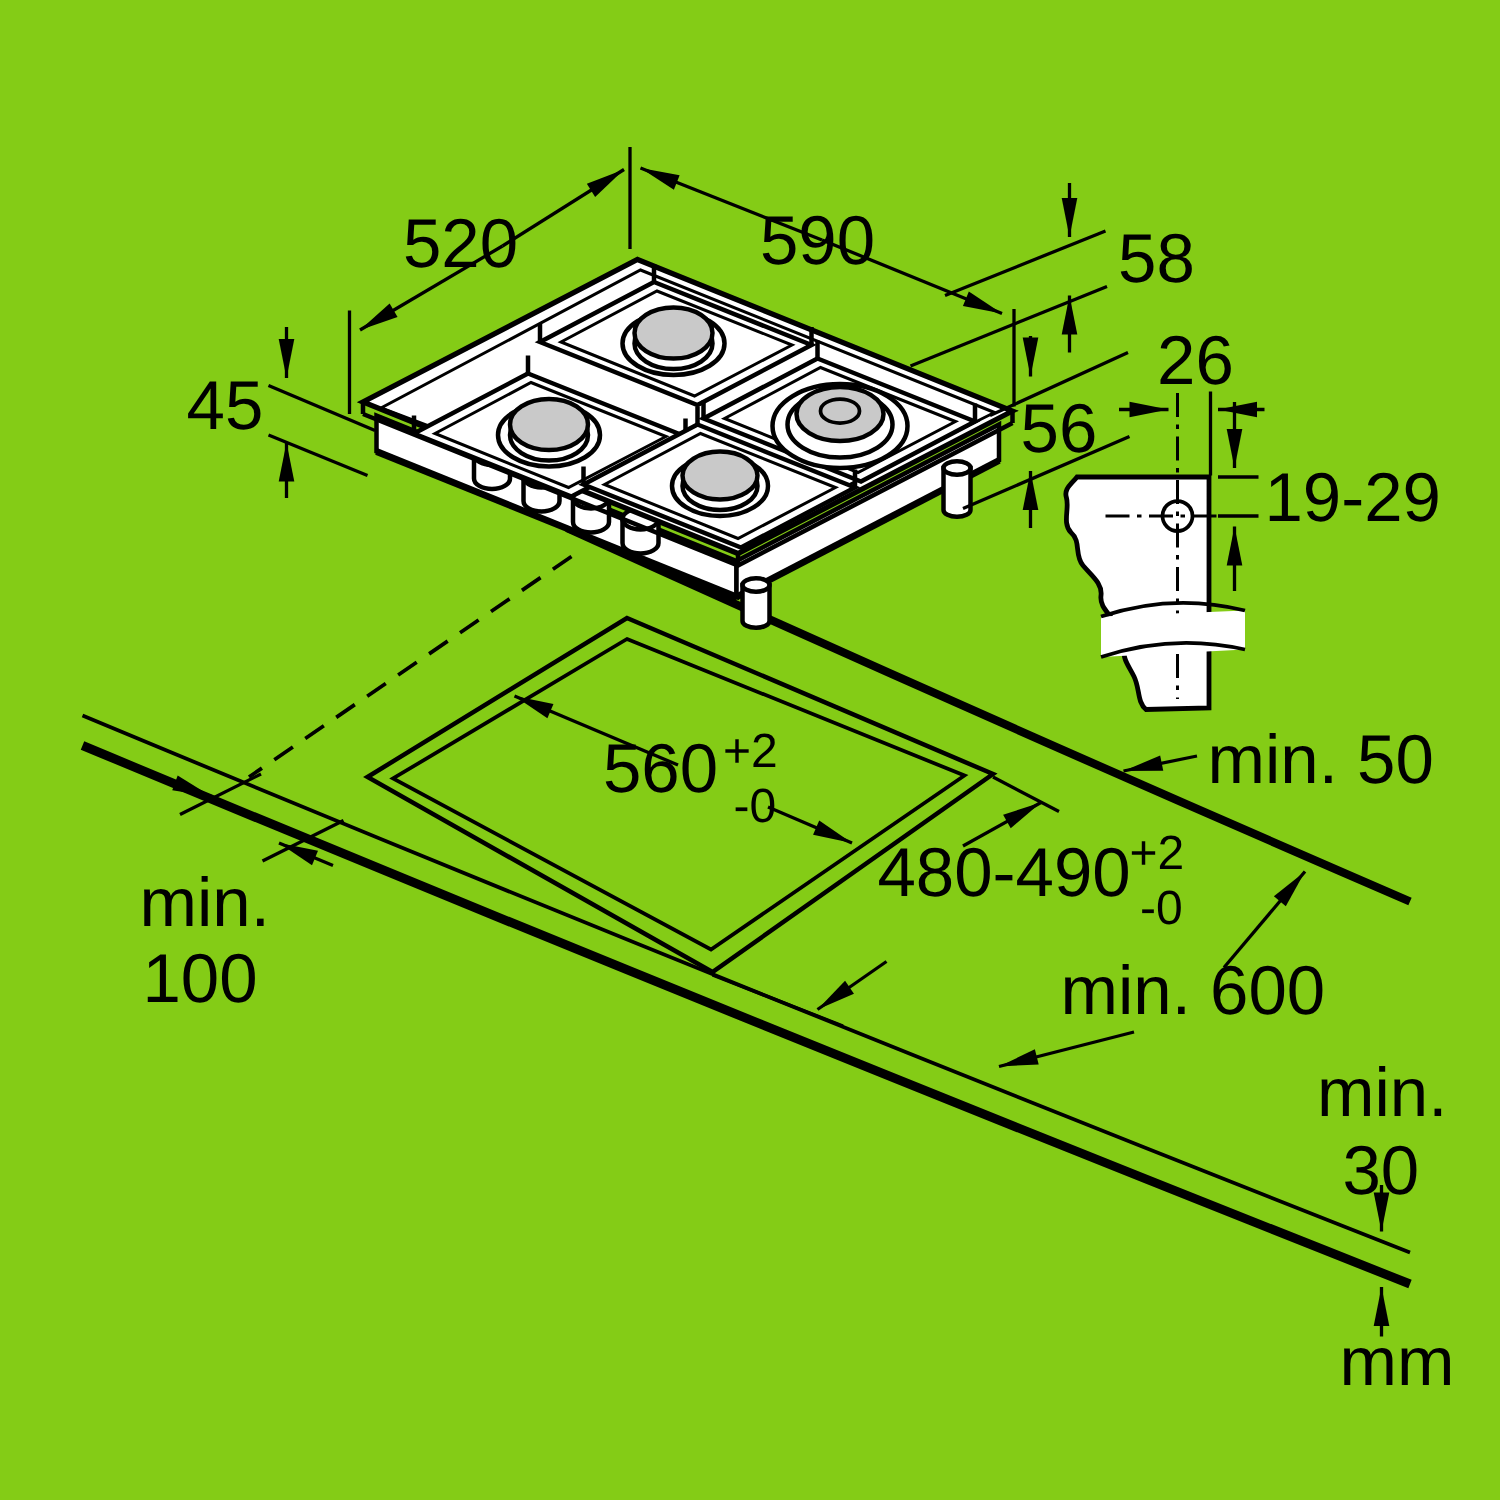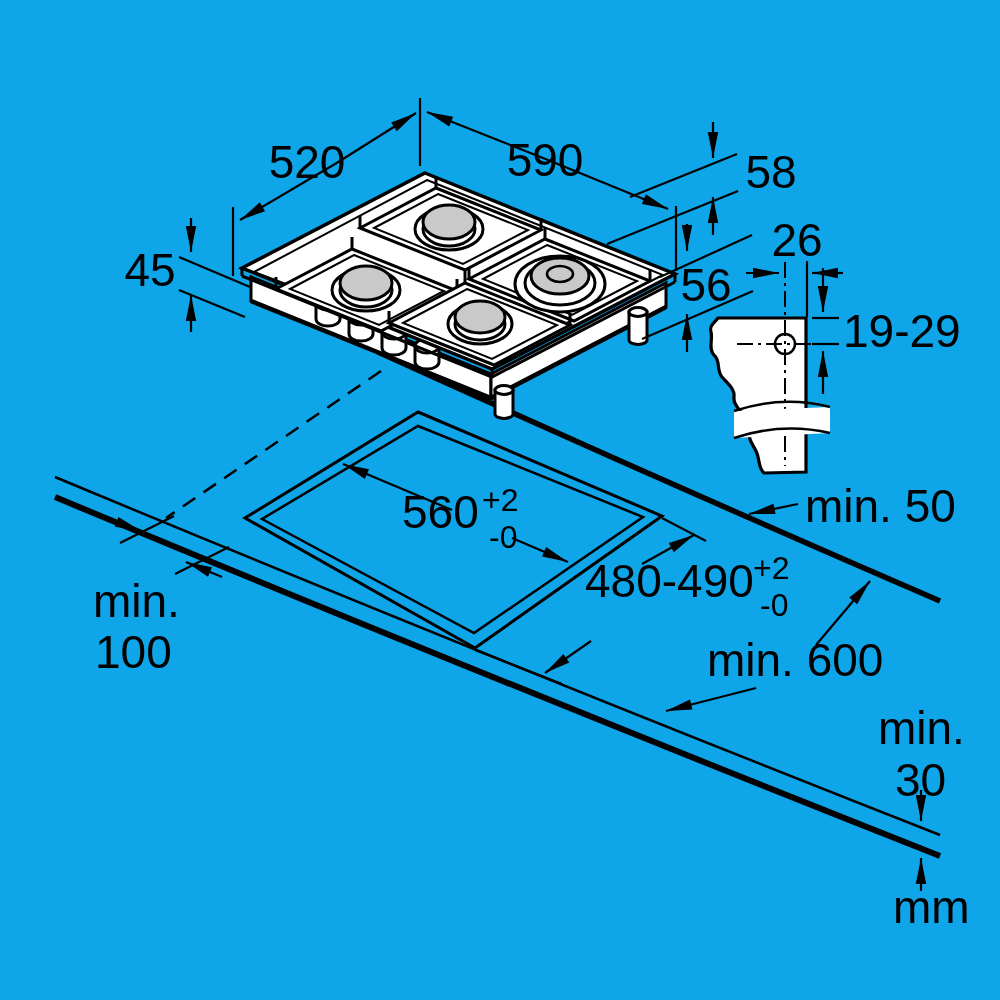--- a/index.html
+++ b/index.html
@@ -1,16 +1,16 @@
 <!DOCTYPE html>
 <html><head>
 <meta charset="utf-8">
 <style>
   html,body{margin:0;padding:0;background:#fff;}
-  .stage{width:1000px;height:1000px;position:relative;background:#0ea5e9;
+  .stage{width:1000px;height:1000px;position:relative;background:#84cc16;
          font-family:"Liberation Sans", sans-serif;}
   svg text{font-family:"Liberation Sans", sans-serif;fill:#000;}
   .dimtxt{font-size:46px;}
   .toltxt{font-size:32px;}
   .ln{fill:none;stroke:#000;}
   .w{fill:#fff;stroke:#000;}
   .gray{stroke:#000;}
 </style>
 </head>
 <body>

